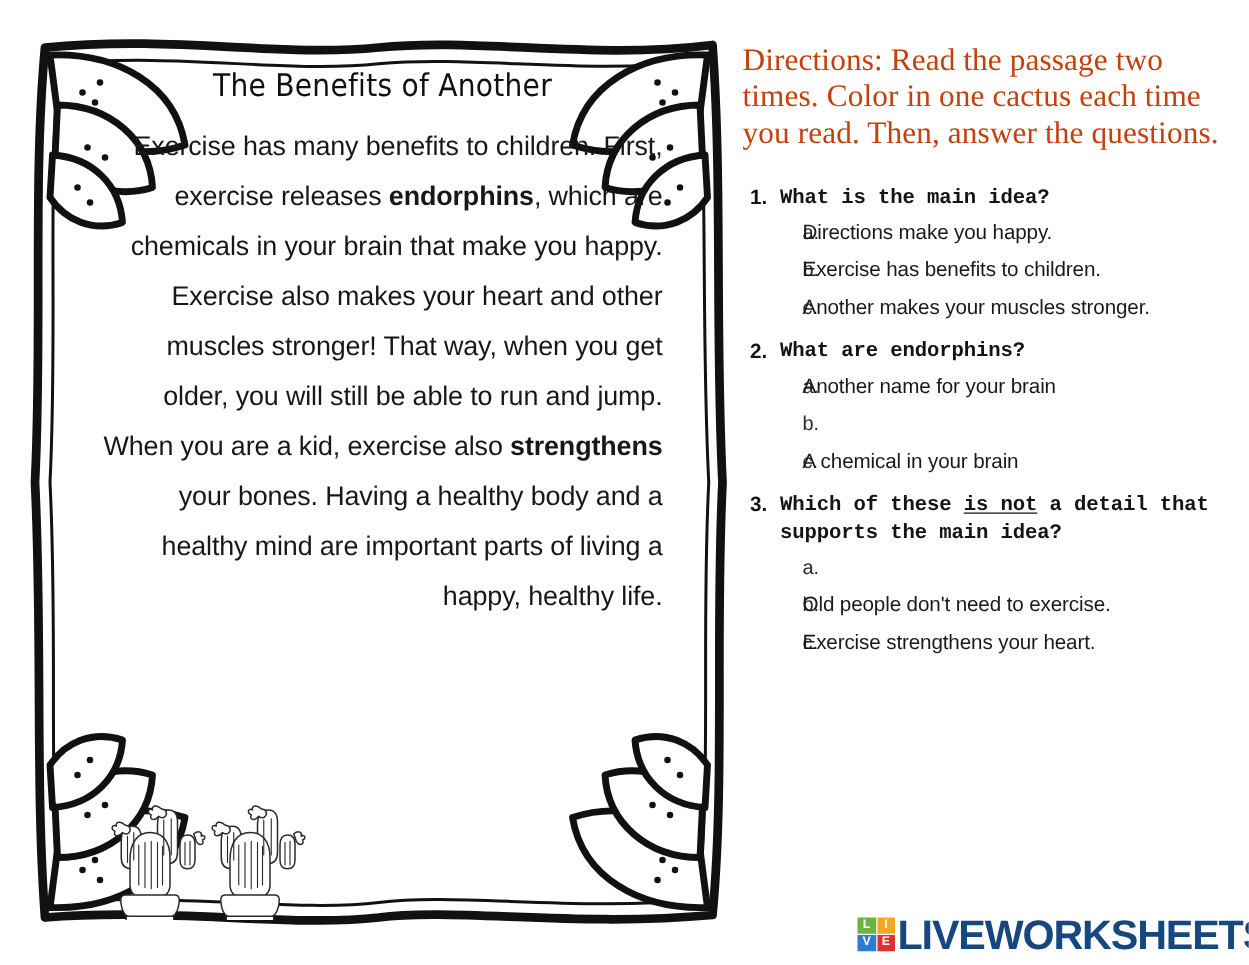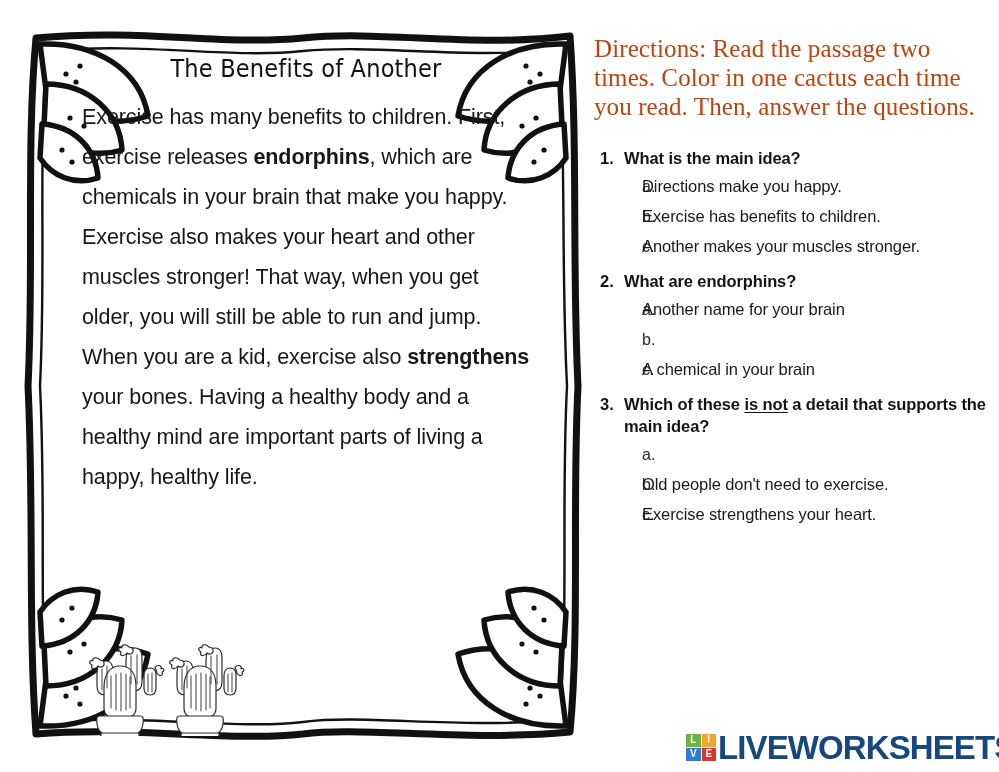--- a/index.html
+++ b/index.html
@@ -52,21 +52,21 @@
     white-space: nowrap;
   }
 
   #passage-body {
     font-family: "Liberation Sans", sans-serif;
     font-size: 21.5px;
     line-height: 40px;
     color: #171717;
     letter-spacing: -0.1px;
     margin: 0;
-    text-align: left;
+    text-align: right;
   }
   #passage-body b { font-weight: 700; }
 
   
   #cactus-group {
     position: absolute;
     left: 58px;
     bottom: 8px;
     width: 180px;
     height: 120px;
@@ -112,20 +112,21 @@
     padding-left: 6px;
     box-sizing: border-box;
   }
   .q-text {
     flex: 1 1 auto;
     font-size: 16.5px;
     font-weight: 700;
     line-height: 22px;
     color: #141414;
     letter-spacing: -0.1px;
+    font-family: Liberation Mono, monospace;
   }
   .q-text u { text-decoration: underline; text-underline-offset: 2px; }
 
   .choices { margin-top: 7px; }
 
   .choice-row {
     display: flex;
     align-items: flex-start;
     margin-bottom: 9px;
   }

